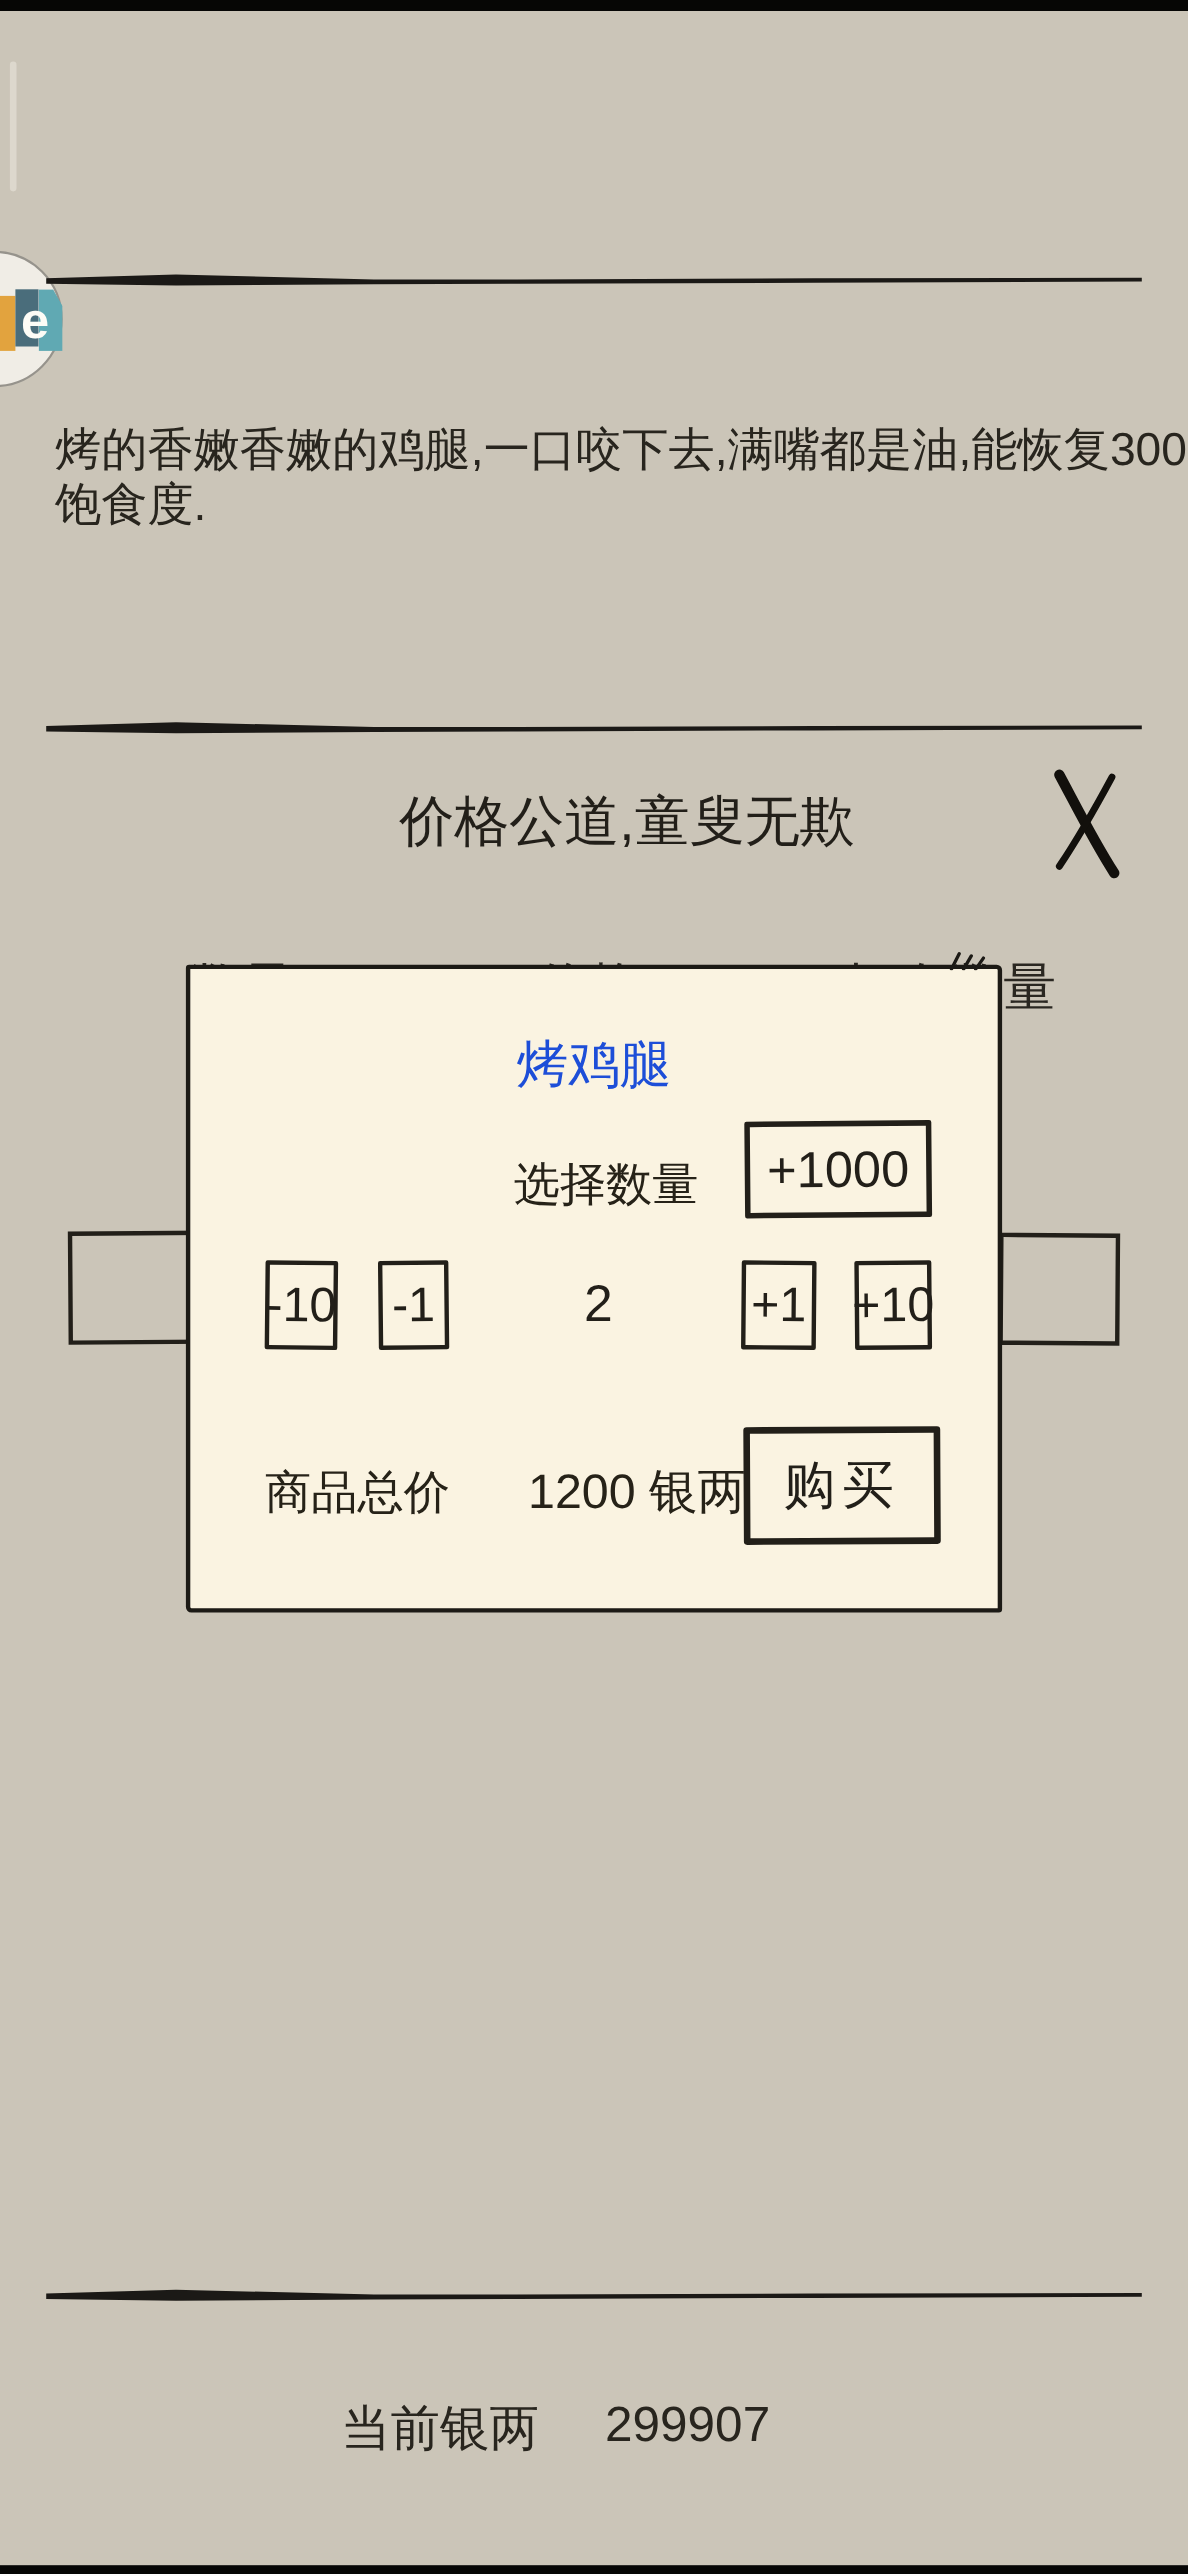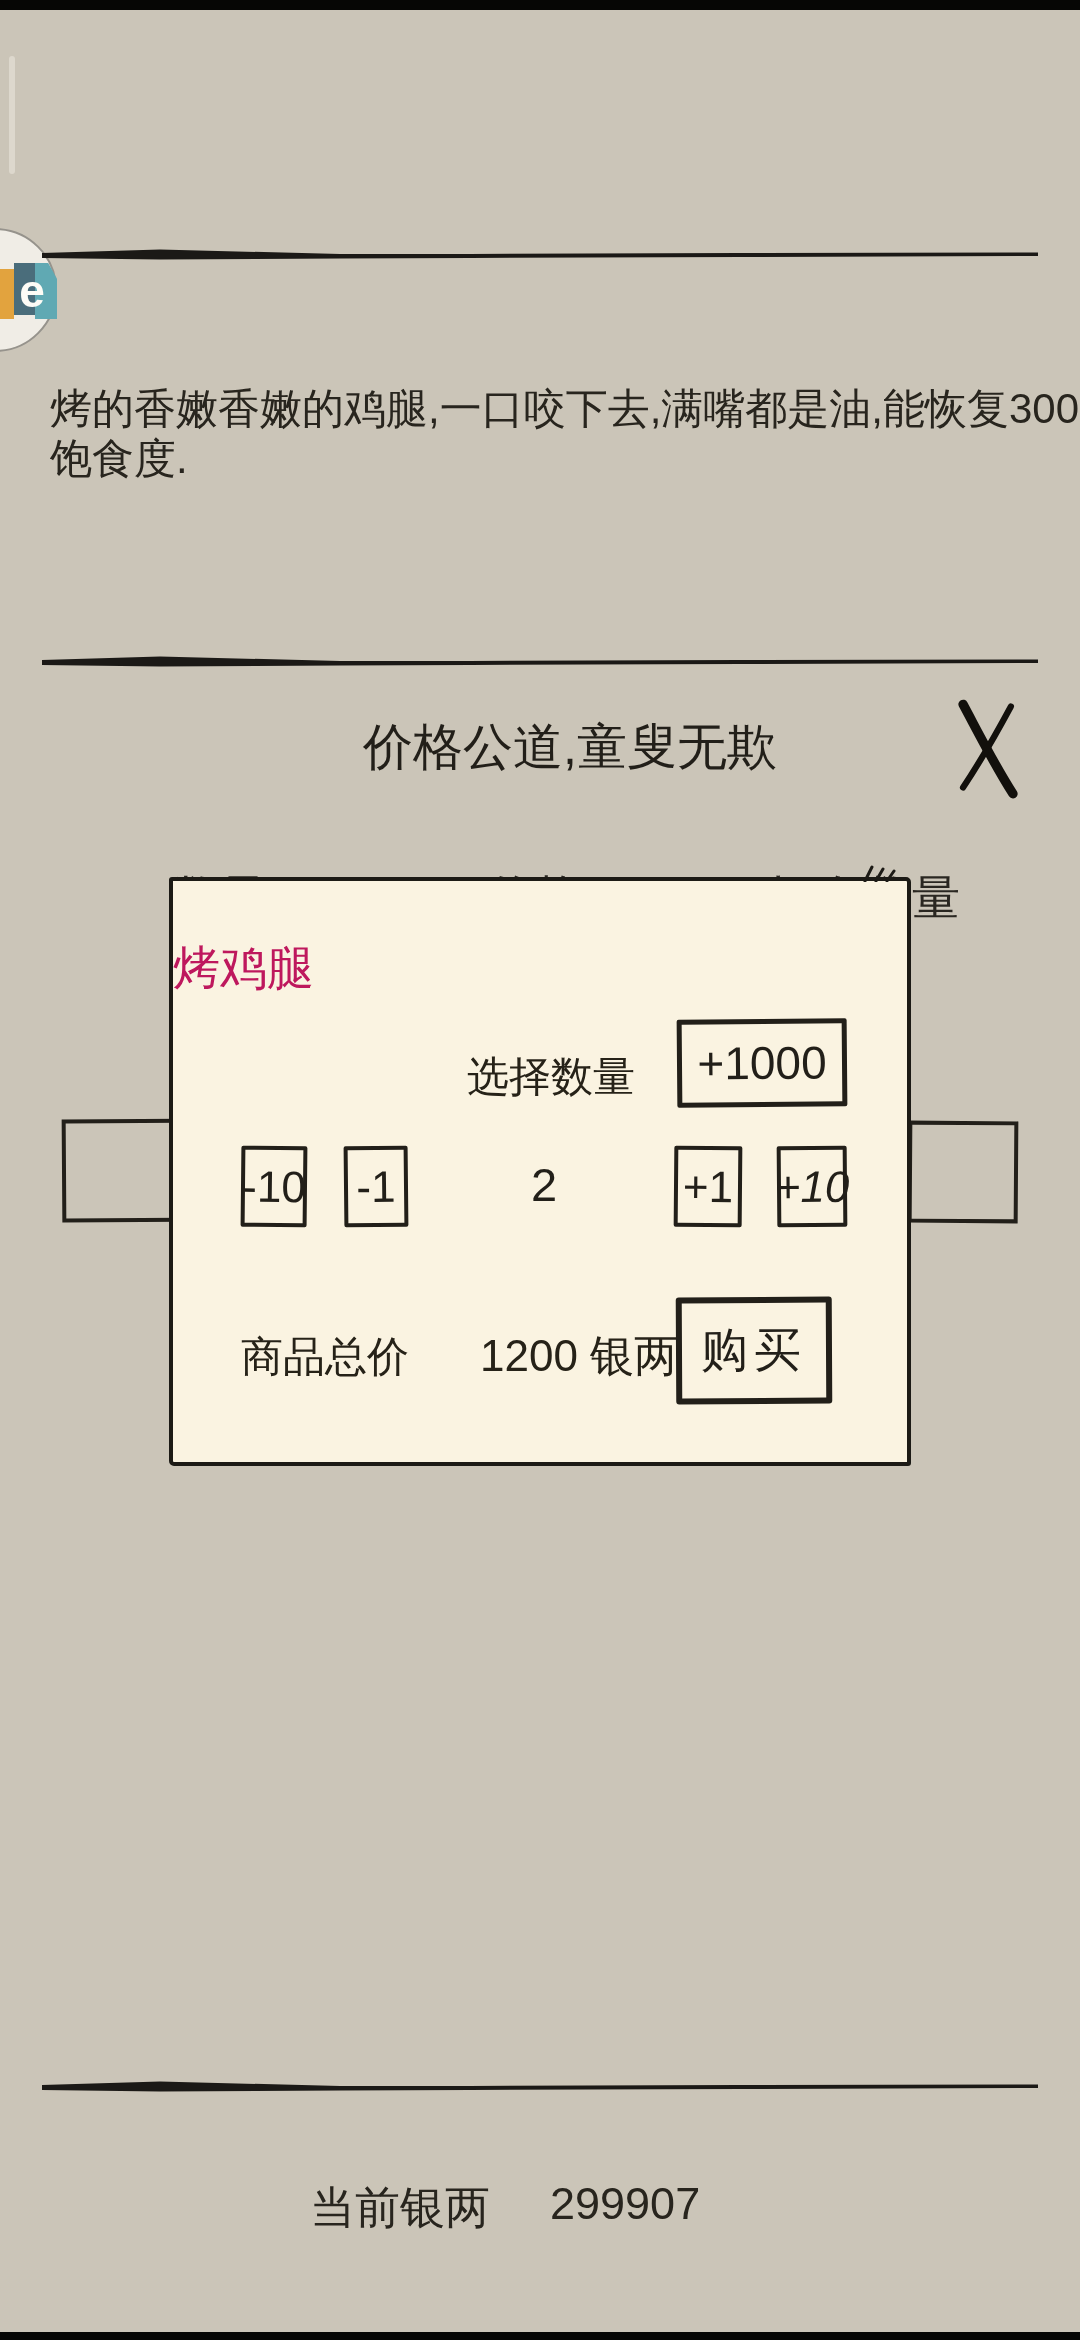--- a/index.html
+++ b/index.html
@@ -45,36 +45,36 @@
 
   
   .row-box{border:4px solid #221f19;box-sizing:border-box;z-index:1;background:transparent;}
   .row-box-left{left:62px;top:1119px;width:160px;height:103px;transform:rotate(-0.4deg);}
   .row-box-right{left:908px;top:1121px;width:110px;height:102px;transform:rotate(0.4deg);}
 
   
   .dialog{left:169px;top:877px;width:742px;height:589px;background:#faf3e1;
     border:4px solid #1c1a15;border-radius:3px 5px 3px 5px;box-sizing:border-box;z-index:2;}
   .corner-hatch{top:-17px;right:2px;width:44px;height:18px;}
-  .dlg-title{left:0;top:56px;width:100%;font-size:47px;color:#be185d;}
+  .dlg-title{left:0;top:56px;width:100%;text-align:center;font-size:47px;color:#1d4ed8;}
   .qty-label{left:294px;top:168px;font-size:42px;color:#262218;white-space:nowrap;text-align:right;}
   .total-label{left:68px;top:448px;font-size:42px;color:#262218;white-space:nowrap;}
   .total-value{left:287px;top:446px;font-size:44px;color:#262218;white-space:nowrap;margin-left:20px;}
 
   .hd-btn{display:flex;align-items:center;justify-content:center;box-sizing:border-box;
     background:#faf3e1;color:#221f19;cursor:pointer;border:4px solid #221f19;}
   .btn-plus1000{left:504px;top:138px;width:170px;height:88px;border-width:5px;
     font-size:46px;border-radius:2px;transform:rotate(-0.5deg);}
   .qty-btn{top:265px;height:81px;font-size:44px;border-radius:2px;}
   .btn-m10{left:68px;width:66px;transform:rotate(0.6deg);}
   .btn-m1{left:171px;width:64px;transform:rotate(-0.6deg);}
   .btn-p1{left:501px;width:68px;transform:rotate(0.5deg);}
-  .btn-p10{left:604px;width:70px;transform:rotate(-0.5deg);font-style:italic;}
+  .btn-p10{left:604px;width:70px;transform:rotate(-0.5deg);}
   .qty-value{left:336px;top:276px;width:70px;text-align:center;font-size:47px;color:#221f19;}
-  .btn-buy{left:503px;top:416px;width:156px;height:107px;border-width:6px;
+  .btn-buy{left:503px;top:416px;width:179px;height:107px;border-width:6px;
     font-size:47px;border-radius:3px;transform:rotate(-0.3deg);letter-spacing:6px;}
 
   
   .footer-silver{left:310px;top:2178px;display:flex;gap:60px;font-size:45px;color:#28251e;white-space:nowrap;}
 </style>
 </head>
 <body>
 
 <div class="abs statusbar-top"></div>
 <div class="abs statusbar-bottom"></div>

